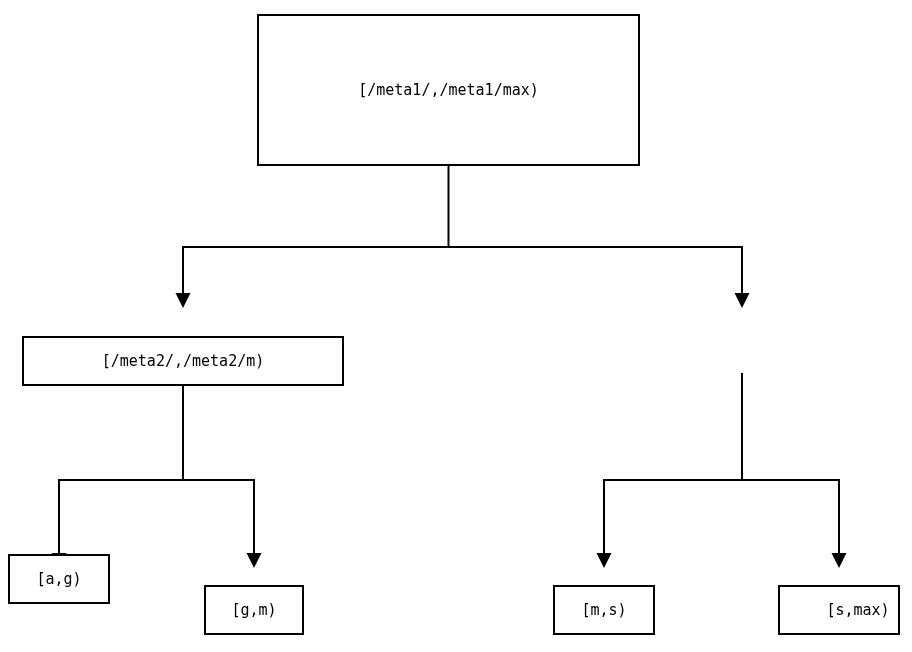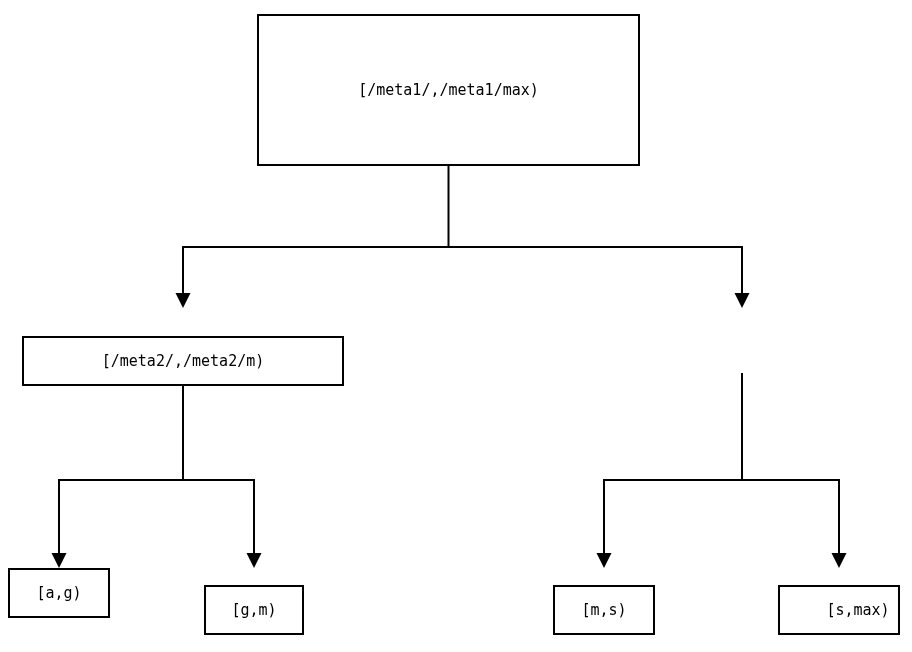--- a/index.html
+++ b/index.html
@@ -31,21 +31,21 @@
     align-items: center;
     justify-content: center;
     font-family: "DejaVu Sans Mono", "Liberation Mono", monospace;
     font-size: 15px;
     line-height: 1;
     white-space: nowrap;
   }
   .node-root  { left: 257px; top: 14px;  width: 383px; height: 152px; }
   .node-mid-left  { left: 22px;  top: 323px; width: 322px; height: 50px; margin-top: 13px; }
   .node-mid-right { left: 582px; top: 323px; width: 320px; height: 50px; }
-  .node-leaf-1 { left: 8px;   top: 568px; width: 102px; height: 50px; }
+  .node-leaf-1 { left: 8px;   top: 554px; width: 102px; height: 50px; }
   .node-leaf-2 { left: 204px; top: 585px; width: 100px; height: 50px; }
   .node-leaf-3 { left: 553px; top: 585px; width: 102px; height: 50px; }
   .node-leaf-4 { left: 778px; top: 585px; width: 122px; height: 50px; padding-left: 38px; }
 </style>
 </head>
 <body>
 
 <div class="canvas">
 
   <svg class="edges" viewBox="0 0 912 652" xmlns="http://www.w3.org/2000/svg">

